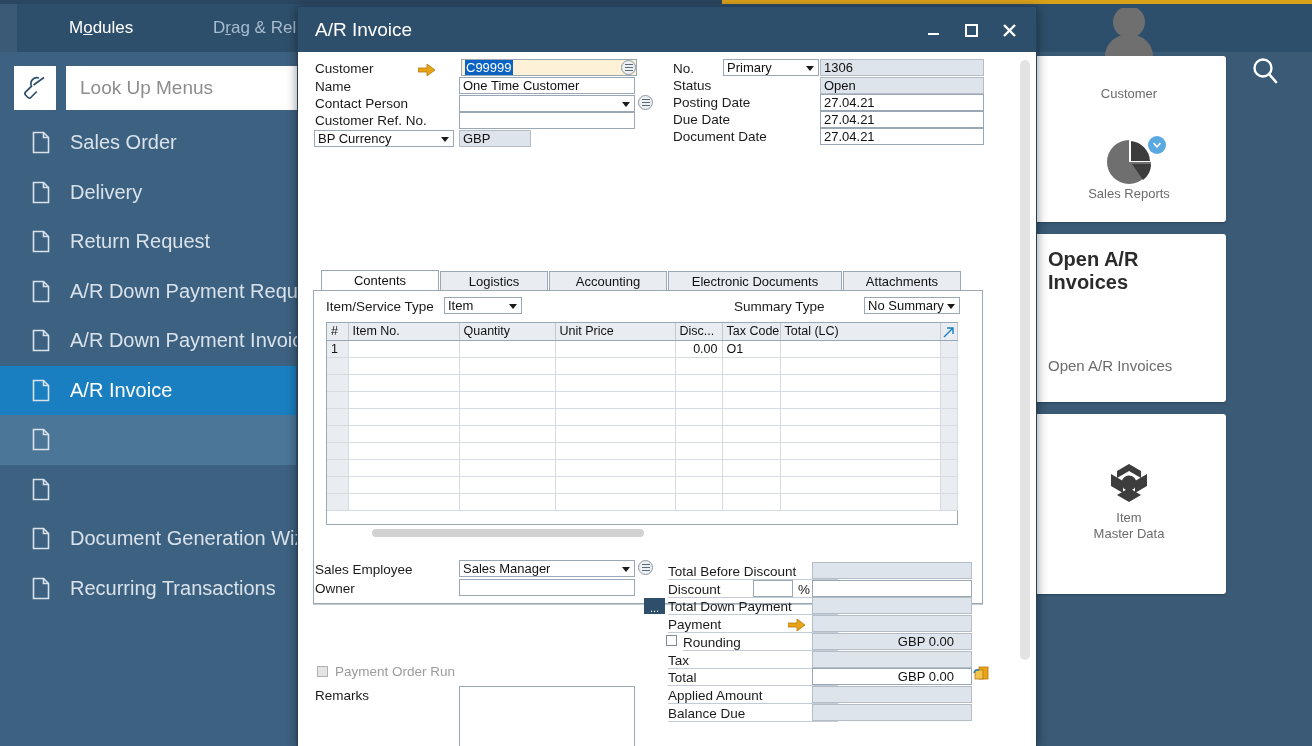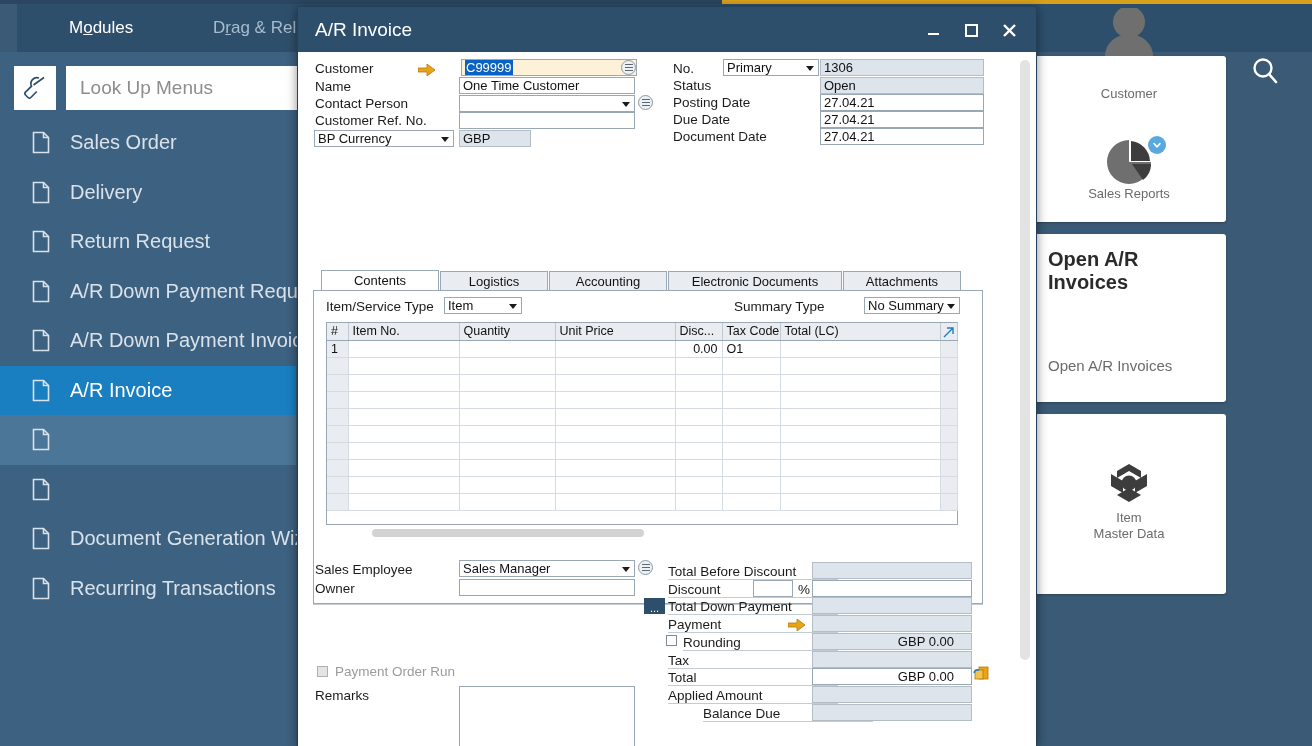--- a/index.html
+++ b/index.html
@@ -571,21 +571,21 @@
           <div class="ul-lab" style="left: 370px; top: 565.1px; width: 170px;">Payment</div>
           <div class="fld right ro" style="left: 514px; top: 563.1px; width: 160px;"></div>
           <div class="ul-lab" style="left: 385px; top: 582.8px; width: 155px;">Rounding</div>
           <div class="fld right ro" style="left: 514px; top: 580.8px; width: 160px;">GBP 0.00</div>
           <div class="ul-lab" style="left: 370px; top: 600.5px; width: 170px;">Tax</div>
           <div class="fld right ro" style="left: 514px; top: 598.5px; width: 160px;"></div>
           <div class="ul-lab" style="left: 370px; top: 618.2px; width: 170px;">Total</div>
           <div class="fld right" style="left: 514px; top: 616.2px; width: 160px;">GBP 0.00</div>
           <div class="ul-lab" style="left: 370px; top: 635.9px; width: 170px;">Applied Amount</div>
           <div class="fld right ro" style="left: 514px; top: 633.9px; width: 160px;"></div>
-          <div class="ul-lab" style="left: 370px; top: 653.6px; width: 170px; margin-left: 35px;">Balance Due</div>
+          <div class="ul-lab" style="left: 370px; top: 653.6px; width: 170px;">Balance Due</div>
           <div class="fld right ro" style="left: 514px; top: 651.6px; width: 160px;"></div>
         </div>
 
       <div class="btn-dots" style="left:346px; top:546px;">...</div>
 
       <div class="arrow-link" style="left:490px; top:565px;">
         <svg width="17" height="12" viewBox="0 0 17 12">
           <path d="M0 4 h9 v-4 l8 6 -8 6 v-4 h-9 z" fill="#e8a317" stroke="#b5790a" stroke-width="0.8"></path>
         </svg>
       </div>

